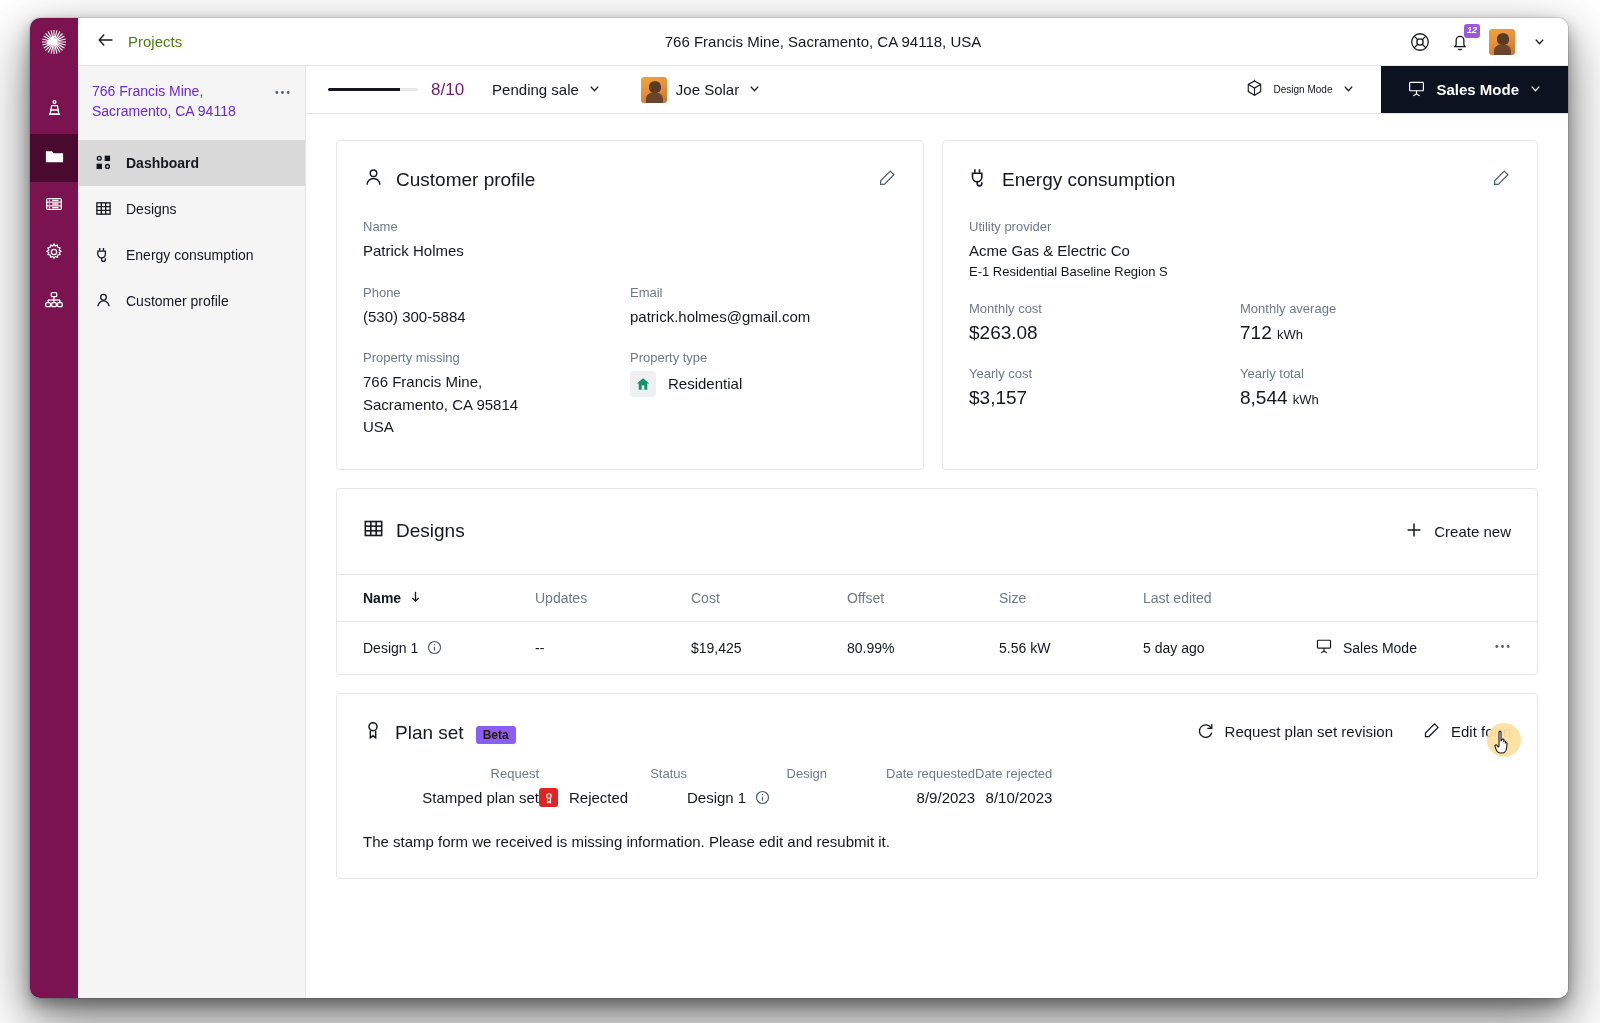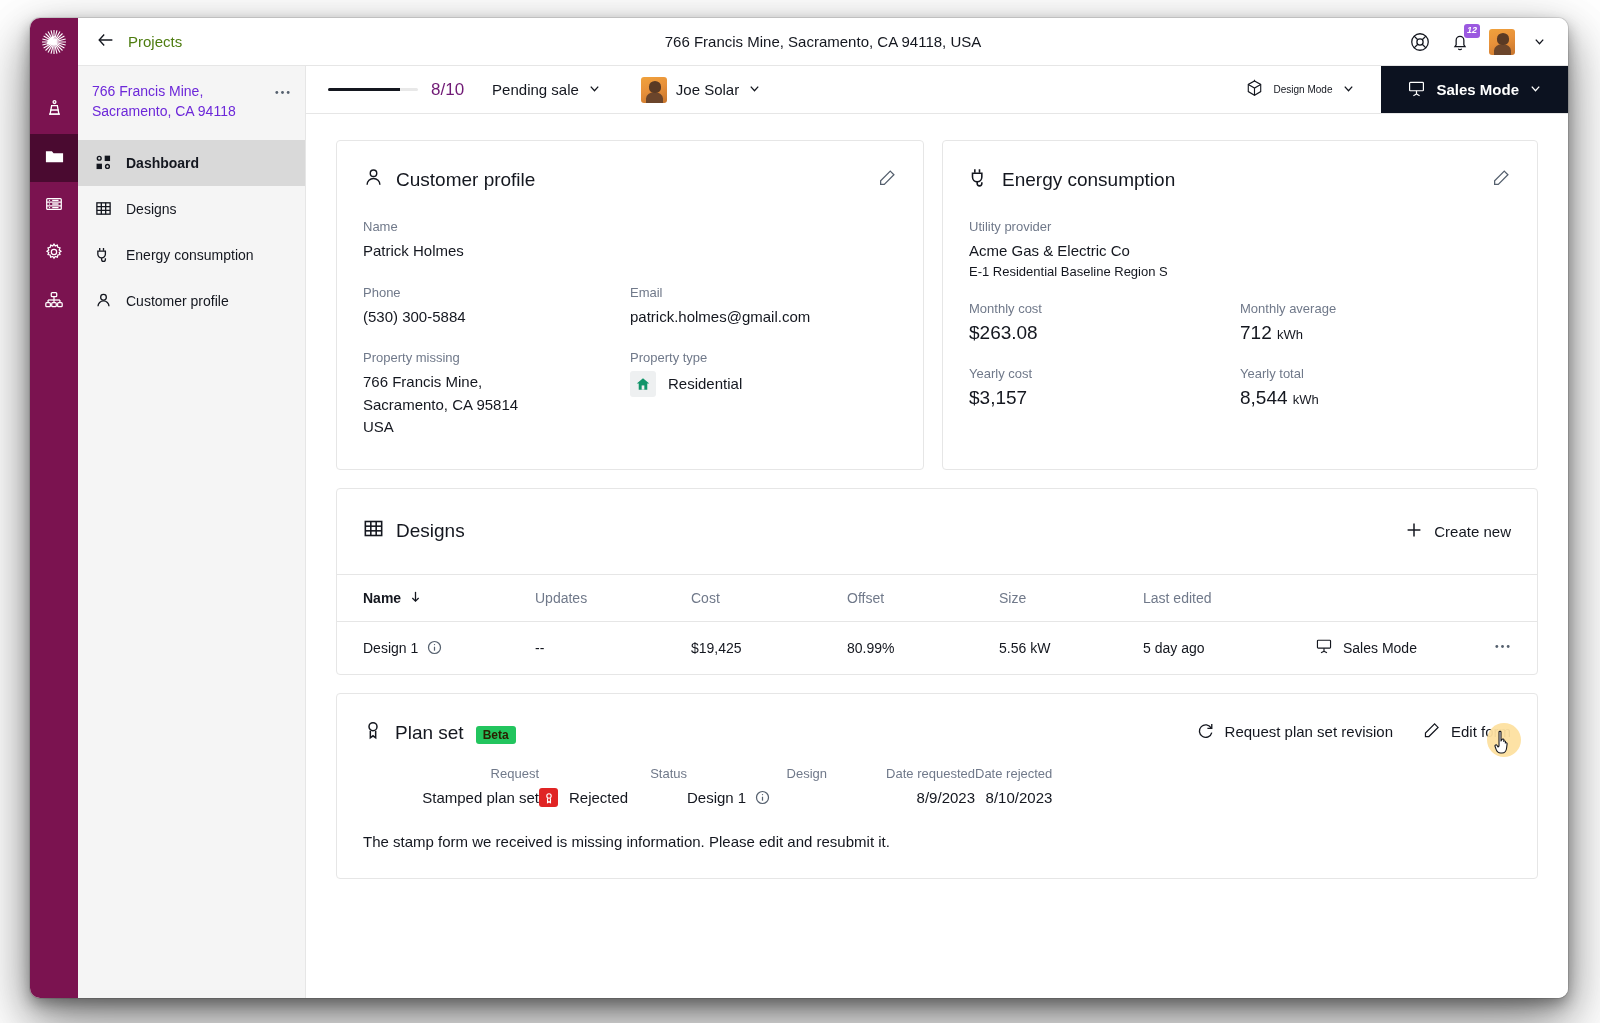--- a/index.html
+++ b/index.html
@@ -714,21 +714,21 @@
     <div class="card" id="planset-card">
       <div id="planset-head">
         <div id="planset-title-wrap">
           <span>
             <svg width="20" height="20" viewBox="0 0 18 18" fill="none" stroke="#14171f" stroke-width="1.35">
               <circle cx="9" cy="6" r="3.6"></circle>
               <path d="M6.6 9.6 L6.6 16 L9 14.2 L11.4 16 L11.4 9.6"></path>
             </svg>
           </span>
           <span class="card-title">Plan set</span>
-          <span id="beta-badge" style="background: #22c55e;">Beta</span>
+          <span id="beta-badge" style="background: #8b5cf6;">Beta</span>
         </div>
         <div id="planset-actions">
           <div class="ps-action">
             <span>
               <svg width="19" height="19" viewBox="0 0 20 20" fill="none" stroke="#14171f" stroke-width="1.4">
                 <path d="M16 7.5 A6.6 6.6 0 1 0 16.6 12.2"></path>
                 <polyline points="16.6,3.2 16.6,7.8 12,7.8"></polyline>
               </svg>
             </span>
             <span>Request plan set revision</span>

